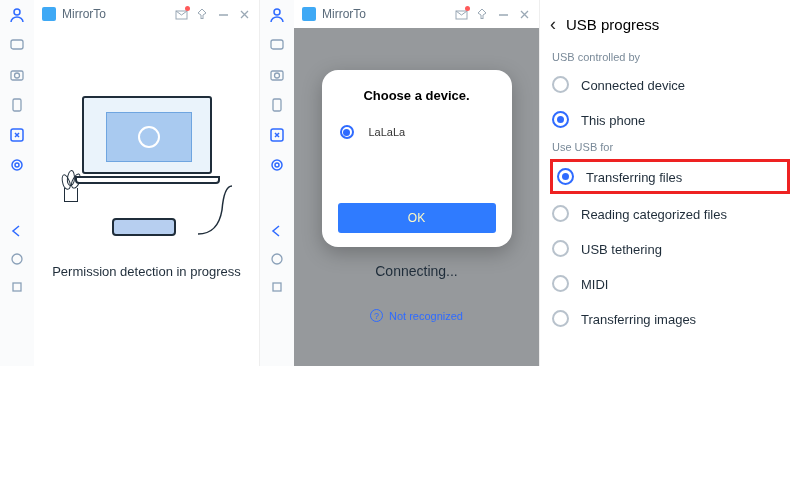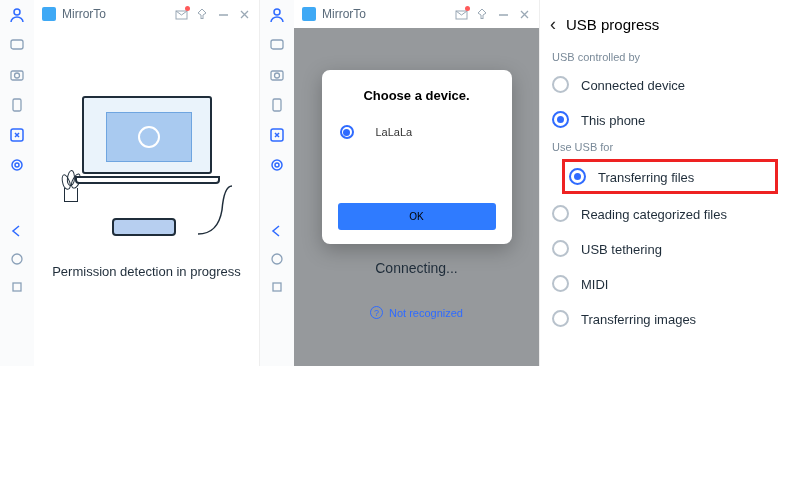--- a/index.html
+++ b/index.html
@@ -31,41 +31,41 @@
 .leaves{position:absolute;bottom:12px;left:2px;width:18px;height:30px}
 .leaf{position:absolute;width:8px;height:16px;border:1.5px solid #1f2d3a;border-radius:50% 50% 50% 50%/60% 60% 40% 40%}
 .l1{left:0;bottom:0;transform:rotate(-18deg)}
 .l2{left:5px;bottom:4px;transform:rotate(5deg)}
 .l3{left:10px;bottom:1px;transform:rotate(22deg)}
 .phone{position:absolute;left:50px;bottom:0;width:64px;height:18px;border:2px solid #1f2d3a;border-radius:4px;background:#b7cff0}
 .cable{position:absolute;right:-6px;bottom:-4px}
 .status{margin-top:28px;font-size:13px;color:#1f2d3a;font-weight:500;text-align:center}
 
 .overlay{position:absolute;inset:28px 0 0 34px;background:rgba(80,85,90,.6);display:flex;flex-direction:column;align-items:center}
-.dialog{background:#fff;border-radius:8px;width:190px;margin-top:42px;padding:18px 16px 14px;box-shadow:0 6px 20px rgba(0,0,0,.25)}
+.dialog{background:#fff;border-radius:16px;width:190px;margin-top:42px;padding:18px 16px 14px;box-shadow:0 6px 20px rgba(0,0,0,.25)}
 .dlg-title{font-size:13px;font-weight:700;text-align:center;margin-bottom:18px}
-.radio-row{display:flex;align-items:center;gap:22px;padding:4px 2px;cursor:pointer}
+.radio-row{display:flex;align-items:center;gap:15px;padding:4px 2px;cursor:pointer}
 .radio{width:14px;height:14px;border:2px solid #2f6bff;border-radius:50%;display:flex;align-items:center;justify-content:center}
 .radio.off{border-color:#b8c2cc}
 .radio .fill{width:7px;height:7px;background:#2f6bff;border-radius:50%}
 .radio-label{font-size:11px;color:#333}
-.ok-btn{margin-top:60px;width:100%;background:#2f7bff;color:#000000;text-align:center;padding:8px 0;font-size:10px;border-radius:3px;cursor:pointer}
+.ok-btn{margin-top:60px;width:100%;background:#2f7bff;color:#fef9c3;text-align:center;padding:8px 0;font-size:12px;border-radius:3px;cursor:pointer}
 .connecting{margin-top:16px;font-size:14px;font-weight:400;color:#1f2d3a}
 .notrec{margin-top:30px;display:flex;align-items:center;gap:6px;color:#2f6bff;font-size:11px;cursor:pointer}
 .notrec span{}
 .qmark{width:13px;height:13px;border:1.5px solid #2f6bff;border-radius:50%;display:flex;align-items:center;justify-content:center;font-size:9px}
 
 .back-row{display:flex;align-items:center;gap:10px;padding:6px 4px 12px}
 .chev{font-size:18px;color:#222;cursor:pointer}
 .settings-title{font-size:15px;font-weight:500}
 .section-label{font-size:11px;color:#7a8a99;padding:4px 6px}
 .opt{display:flex;align-items:flex-end;gap:12px;padding:9px 6px;cursor:pointer}
 .opt .radio{width:17px;height:17px}
 .opt-label{font-size:13px;color:#1f2d3a}
-.highlight{border:3px solid #e22;margin:2px 16px;padding:6px 4px}
+.highlight{border:3px solid #e22;margin:2px 4px;padding:6px 4px}
 svg{display:block}
 </style>
 </head>
 <body>
 
 <div class="panel p1">
   <div class="sidebar">
     <div class="ico active">
         <svg width="16" height="16" viewBox="0 0 16 16">
           <circle cx="8" cy="5" r="3" fill="none" stroke="currentColor" stroke-width="1.5"></circle>

